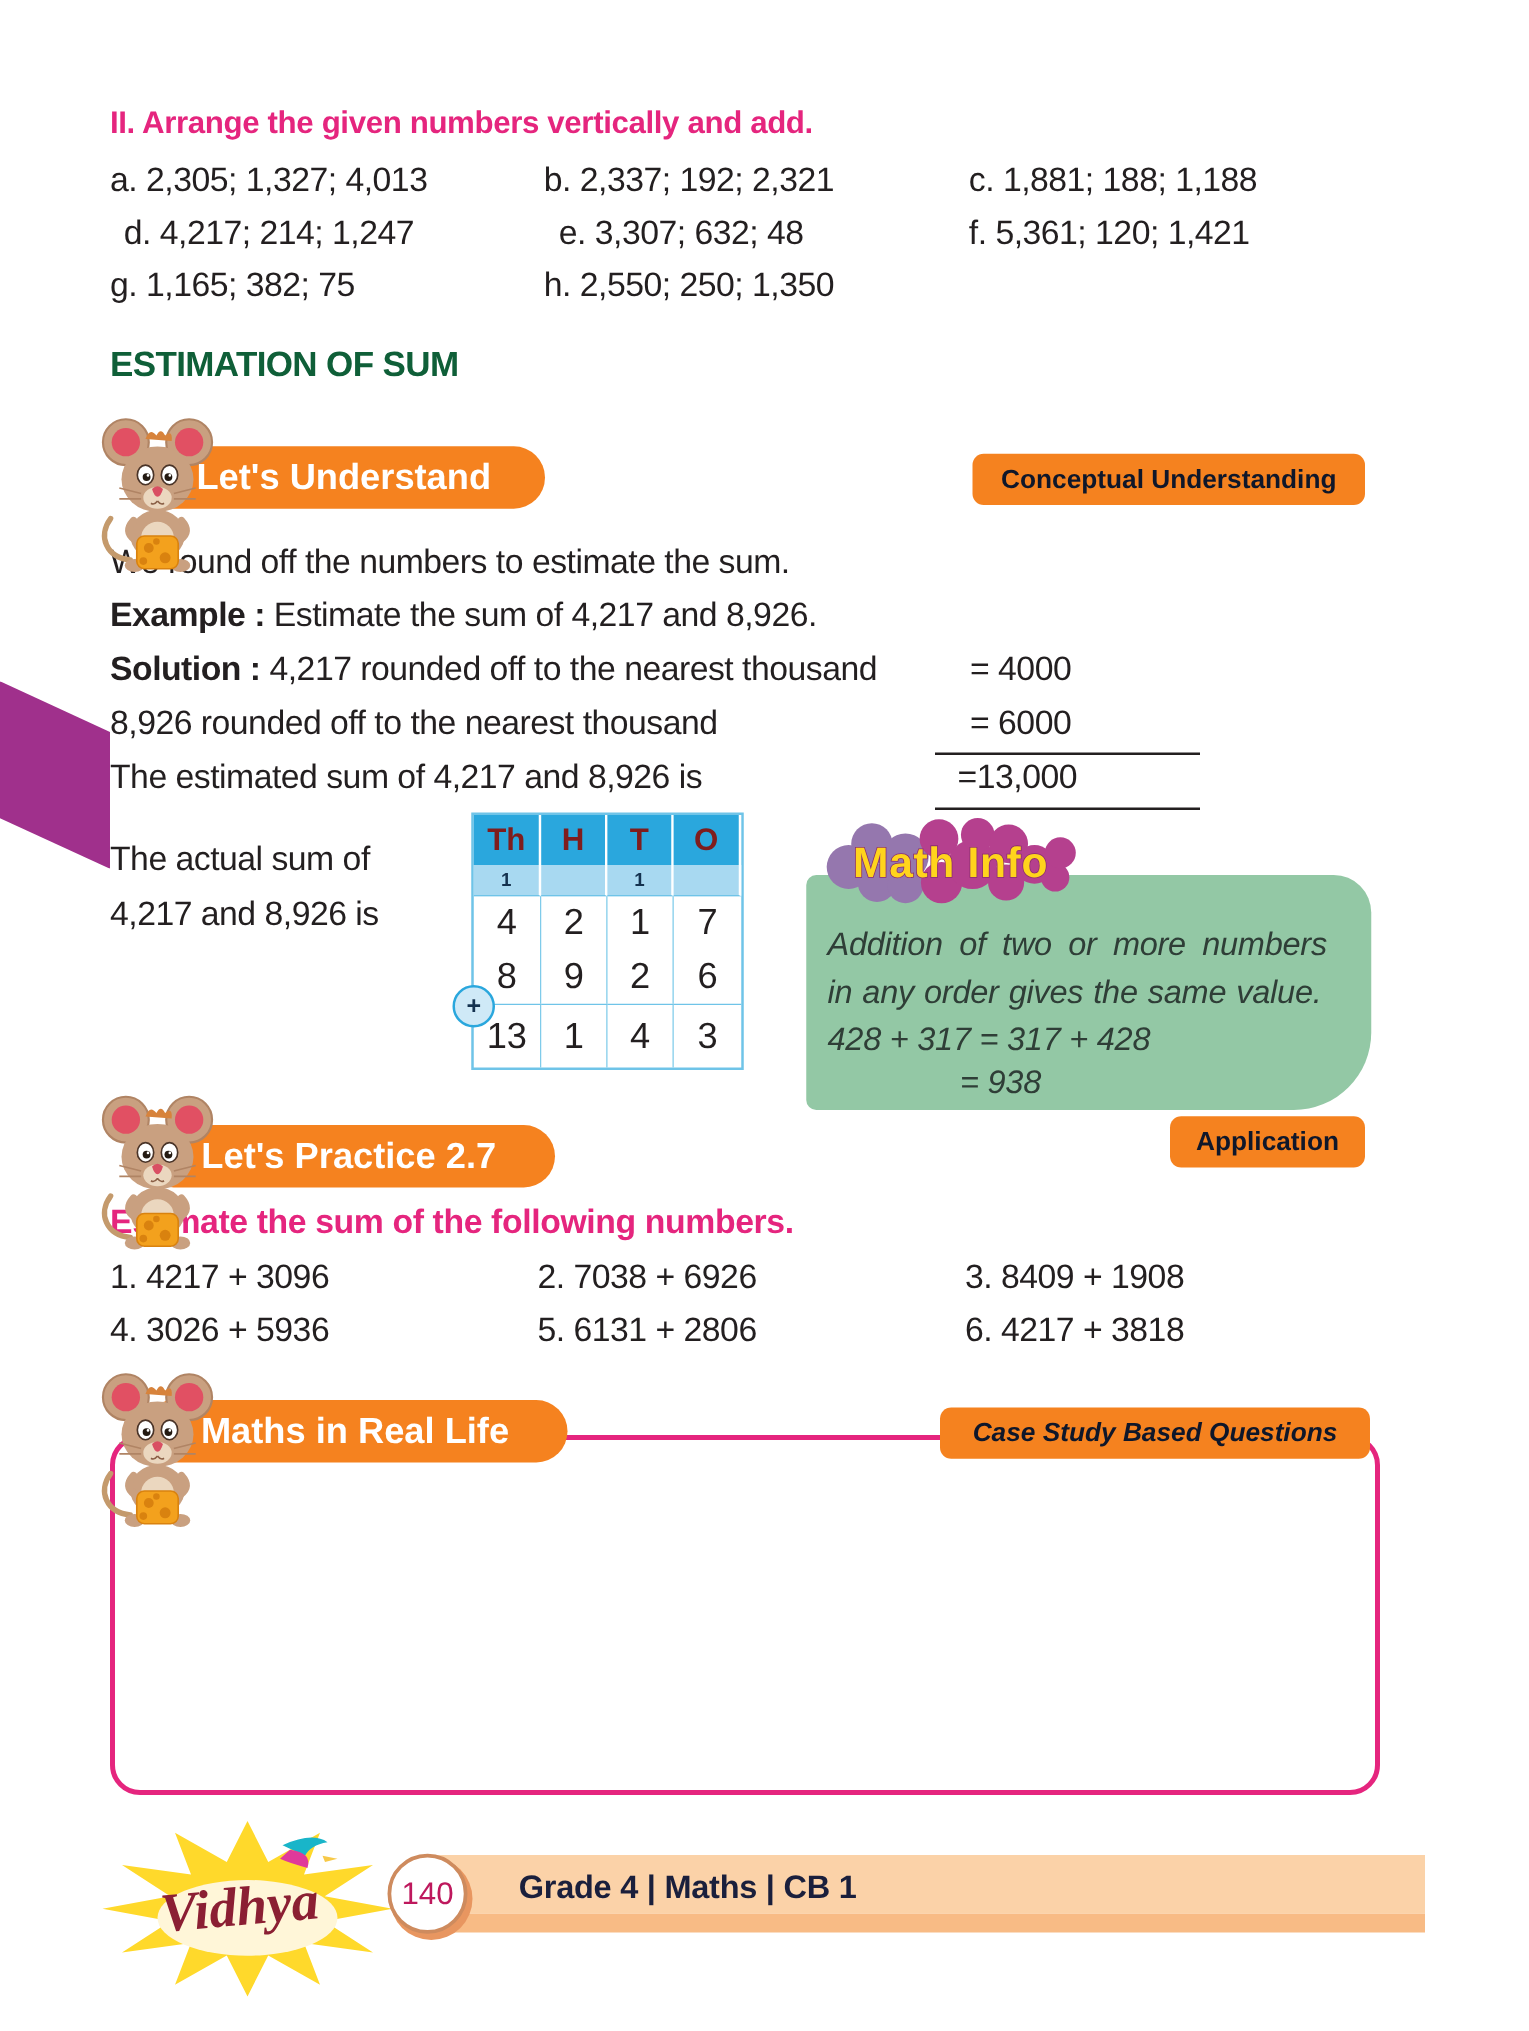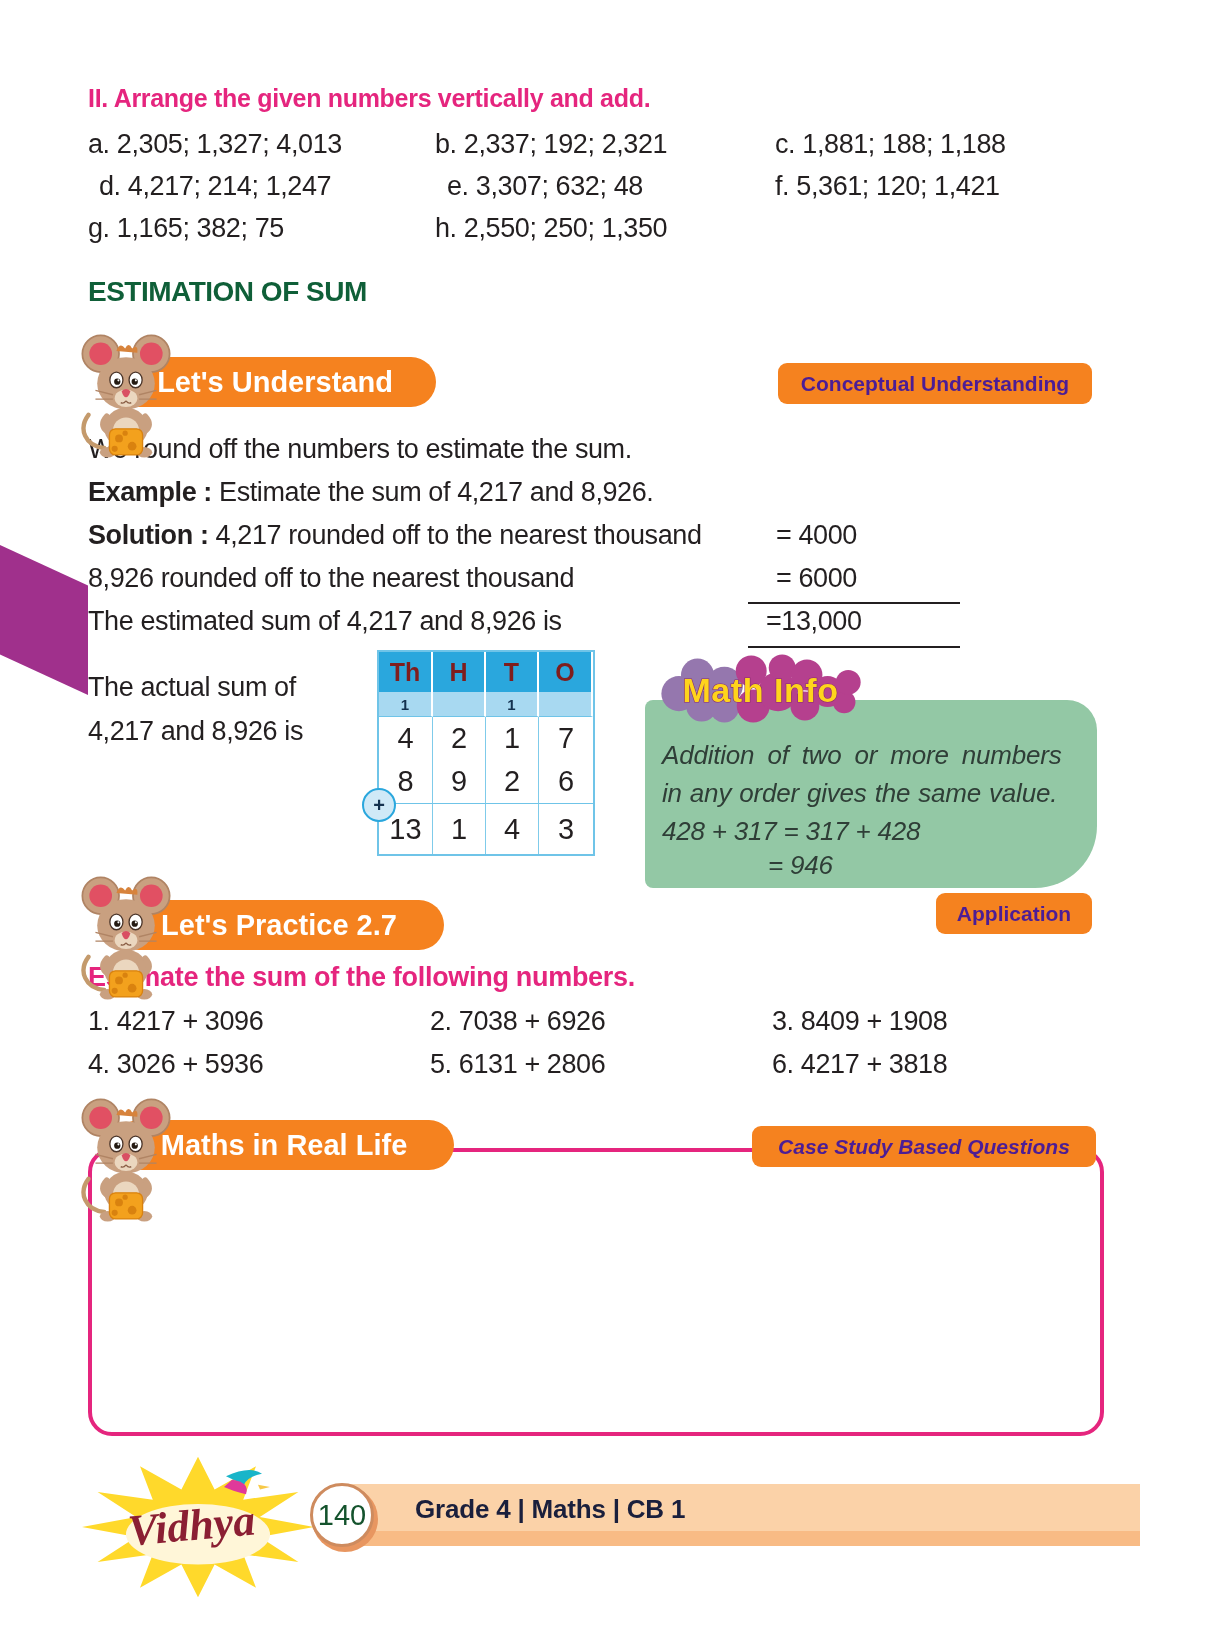--- a/index.html
+++ b/index.html
@@ -5,21 +5,21 @@
   html,body{margin:0;padding:0;background:#ffffff;}
   .page{position:relative;width:1223px;height:1625px;background:#ffffff;overflow:hidden;
         font-family:"Liberation Sans",sans-serif;color:#231F20;}
   .abs{position:absolute;}
   .h-pink{color:#E5257E;font-weight:bold;font-size:25px;letter-spacing:-0.3px;white-space:nowrap;}
   .h-green{color:#0F5F38;font-weight:bold;font-size:28px;letter-spacing:-0.5px;white-space:nowrap;}
   .body-text{font-size:27px;letter-spacing:-0.4px;white-space:nowrap;}
   .bold{font-weight:bold;}
   .banner{background:#F5821F;border-radius:27px;color:#fff;font-weight:bold;font-size:29px;
           display:flex;align-items:center;justify-content:center;white-space:nowrap;z-index:3;}
-  .badge{background:#F5821F;border-radius:9px;color:#4c1d95;font-weight:bold;font-size:21px;
+  .badge{background:#F5821F;border-radius:9px;color:#0f172a;font-weight:bold;font-size:21px;
          display:flex;align-items:center;justify-content:center;white-space:nowrap;z-index:3;}
   .mouse{z-index:4;}
   .ribbon{background:#A0308C;clip-path:polygon(0 0,100% 27%,100% 100%,0 73%);}
   .rule{background:#231F20;height:2px;}
   
   .pv-table{display:grid;grid-template-columns:54px 53px 53px 54px;
             border:2px solid #6FC4E8;background:#fff;z-index:2;}
   .pv-cell{display:flex;align-items:center;justify-content:center;}
   .pv-th{height:40px;background:#2AA7DD;color:#7f1d1d;font-weight:bold;font-size:25px;border-right:2px solid #fff;}
   .pv-th:last-child{border-right:none;}
@@ -39,21 +39,21 @@
   .cloud-title{font-family:"Liberation Sans",sans-serif;font-weight:bold;font-size:33px;
                fill:#FFD41C;stroke:#8A2D6E;stroke-width:1.2;paint-order:stroke;letter-spacing:0.5px;}
   
   .story-box{border:4px solid #E5257E;border-radius:24px;background:#fff;z-index:1;}
   .badge-italic{font-style:italic;}
   
   .footer-bar{background:#FBD2A8;z-index:1;}
   .footer-strip{background:#F8BB85;z-index:1;}
   .page-circle{width:58px;height:58px;border-radius:50%;background:#fff;border:3px solid #CE8B5E;
                box-shadow:3px 4px 0 1px #E89660;display:flex;align-items:center;justify-content:center;
-               font-size:29px;color:#14532d;z-index:3;}
+               font-size:25px;color:#be185d;z-index:3;}
   .book-label{font-size:26px;font-weight:bold;color:#1A1F3C;letter-spacing:-0.2px;white-space:nowrap;z-index:2;}
   .logo-text{font-family:"Liberation Serif",serif;font-style:italic;font-weight:bold;font-size:44px;
              color:#8B1F33;transform:rotate(-5deg);z-index:3;white-space:nowrap;}
 </style>
 </head>
 <body>
 
 <svg width="0" height="0" style="position:absolute">
   <defs>
     <g id="mouse-symbol">
@@ -166,21 +166,21 @@
         <circle cx="172" cy="40" r="15"></circle>
       <circle cx="150" cy="54" r="14"></circle>
         <circle cx="188" cy="50" r="11"></circle>
         <circle cx="192" cy="31" r="12"></circle>
     </g>
     <text x="107" y="50" text-anchor="middle" class="cloud-title">Math Info</text>
   </svg>
   <div class="abs info-text" style="left:662px;top:740px;word-spacing:6px;">Addition of two or more numbers</div>
   <div class="abs info-text" style="left:662px;top:778px;word-spacing:1px;">in any order gives the same value.</div>
   <div class="abs info-text" style="left:662px;top:816px;">428 + 317 = 317 + 428</div>
-  <div class="abs info-text" style="left:768px;top:850px;">= 946</div>
+  <div class="abs info-text" style="left:768px;top:850px;">= 938</div>
 
   <svg class="abs mouse" style="left:78px;top:868px;" width="96" height="134" viewBox="0 0 110 150">
       <use href="#mouse-symbol"></use>
     </svg>
   <div class="abs banner" style="left:114px;top:900px;width:330px;height:50px;">Let's Practice 2.7</div>
   <div class="abs badge" style="left:936px;top:893px;width:156px;height:41px;">Application</div>
 
   <div class="abs h-pink" style="left:88px;top:962px;font-size:27px;">Estimate the sum of the following numbers.</div>
   <div class="abs body-text" style="left:88px;top:1006px;">1. 4217 + 3096</div>
   <div class="abs body-text" style="left:430px;top:1006px;">2. 7038 + 6926</div>

